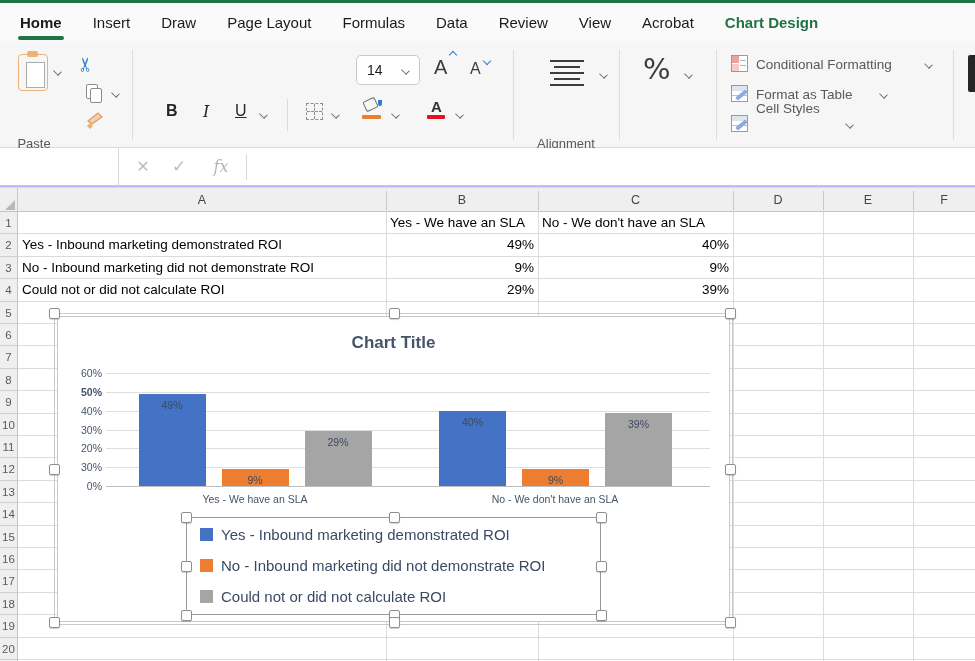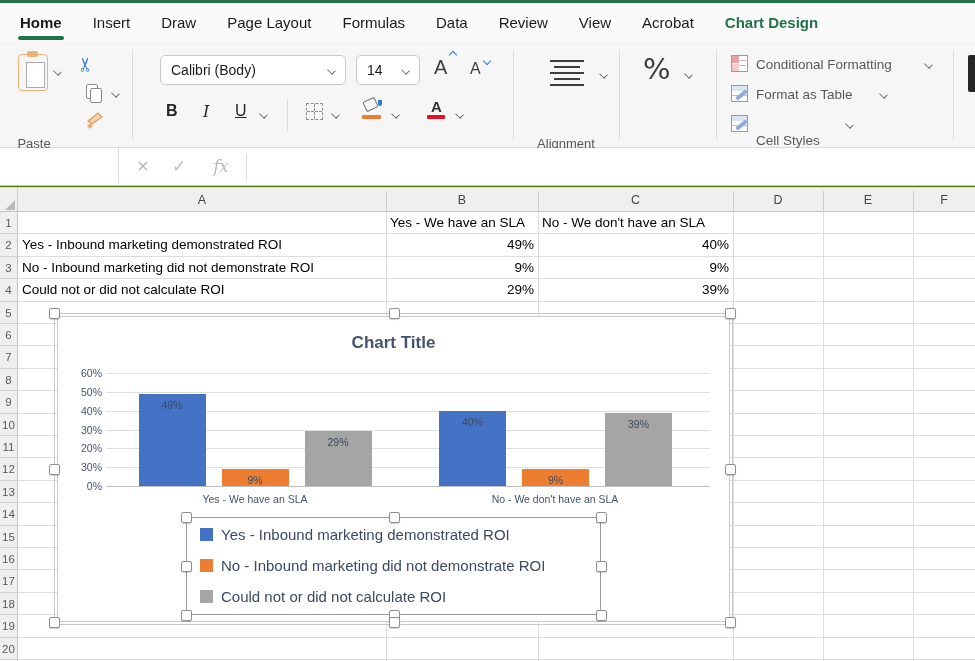--- a/index.html
+++ b/index.html
@@ -1,18 +1,18 @@
 <!DOCTYPE html>
 <html><head>
 <meta charset="utf-8">
 <style>
   * { margin:0; padding:0; box-sizing:border-box; }
   html,body { width:975px; height:661px; overflow:hidden; }
   body { font-family:"Liberation Sans", sans-serif; background:#fff; }
-  .app { position:relative; width:975px; height:480px; background:#4d7c0f; }
+  .app { position:relative; width:975px; height:480px; background:#c4b5fd; }
   .abs { position:absolute; }
 
   
   .topline { position:absolute; left:0; top:0; width:975px; height:3px; background:#217346; }
   .tabbar { position:absolute; left:0; top:3px; width:975px; height:38px; background:#fafafa;
             display:flex; align-items:center; padding-left:20px; gap:31px; }
   .tab { font-size:15px; color:#1b1b1b; white-space:nowrap; position:relative; cursor:default; }
   .tab.active { font-weight:700; }
   .tab.active .underline { position:absolute; left:-2px; right:-2px; bottom:-9px; height:3.5px;
             background:#217346; border-radius:2px; }
@@ -174,24 +174,20 @@
       <div class="p1"></div>
         <div class="p2"></div>
     </div>
     <span class="chev abs" style="left:112px; top:49px;"></span>
     <svg class="abs" style="left:84px; top:70px;" width="20" height="20">
       <path d="M4 10 L14 2 L18 6 L8 13 Z" fill="#f3d0aa" stroke="#dd9d5f" stroke-width="1.2"></path>
       <path d="M6 12 L9 15 L6 18 L3 15 Z" fill="#e8b071"></path>
     </svg>
     <div class="vdiv" style="left:132px;"></div>
 
-    <div class="fontsel" style="left:160px; top:14px; width:186px;">
-      <span>Calibri (Body)</span>
-        <span class="chev"></span>
-    </div>
     <div class="fontsel" style="left:356px; top:14px; width:64px;">
       <span>14</span>
         <span class="chev"></span>
     </div>
     <div class="growA" style="left:434px; top:15px;">
       <span>A</span><span class="c"></span>
     </div>
     <div class="shrinkA" style="left:470px; top:19px;">
       <span>A</span><span class="c"></span>
     </div>
@@ -251,21 +247,21 @@
       <div class="pencil"></div>
     </div>
     <div class="styles-label" style="left:756px; top:46px;">Format as Table</div>
     <span class="chev abs" style="left:880px; top:50px;"></span>
 
     <div class="sicon tbl" style="left:731px; top:74px;">
       <div class="hdr"></div>
         <div class="g1"></div>
       <div class="pencil"></div>
     </div>
-    <div class="styles-label" style="left:756px; top:92px;">Cell Styles</div>
+    <div class="styles-label" style="left:756px; top:60px;">Cell Styles</div>
     <span class="chev abs" style="left:846px; top:80px;"></span>
 
     <div class="vdiv" style="left:953px;"></div>
     <div class="blackrect"></div>
   </div>
 
   <div class="fbar">
     <div class="fgray" style="left:128px; width:30px;">✕</div>
     <div class="fgray" style="left:164px; width:30px; font-size:17px;">✓</div>
     <div class="fgray fx" style="left:204px; width:34px;">fx</div>
@@ -335,21 +331,21 @@
   </div>
 
   <div class="chart">
     <div class="chart-outer"></div>
     <div class="chart-title">Chart Title</div>
 
     <div id="plot" style="position:absolute; left:0; top:0; width:673px; height:306px;">
         <div class="gridline" style="top: 56px;"></div>
         <div class="ytick" style="top: 50px;">60%</div>
         <div class="gridline" style="top: 74.8333px;"></div>
-        <div class="ytick" style="top: 68.8333px;">50%</div>
+        <div class="ytick" style="top: 68.8333px; font-weight: bold;">50%</div>
         <div class="gridline" style="top: 93.6667px;"></div>
         <div class="ytick" style="top: 87.6667px;">40%</div>
         <div class="gridline" style="top: 112.5px;"></div>
         <div class="ytick" style="top: 106.5px;">30%</div>
         <div class="gridline" style="top: 131.333px;"></div>
         <div class="ytick" style="top: 125.333px;">20%</div>
         <div class="gridline" style="top: 150.167px;"></div>
         <div class="ytick" style="top: 144.167px;">30%</div>
         <div class="gridline axis" style="top: 169px;"></div>
         <div class="ytick" style="top: 163px;">0%</div>

